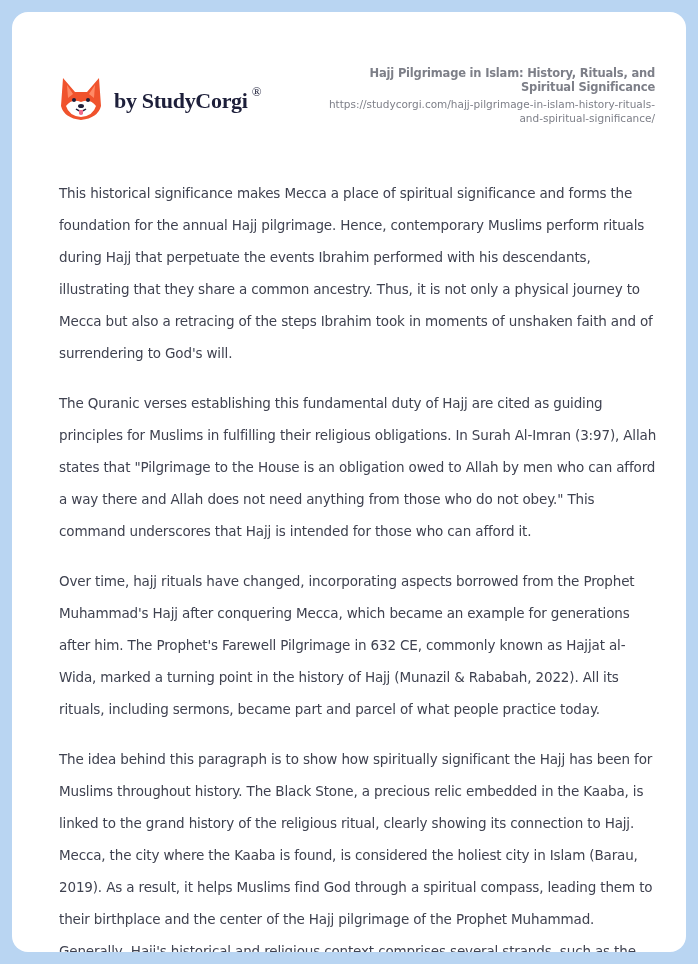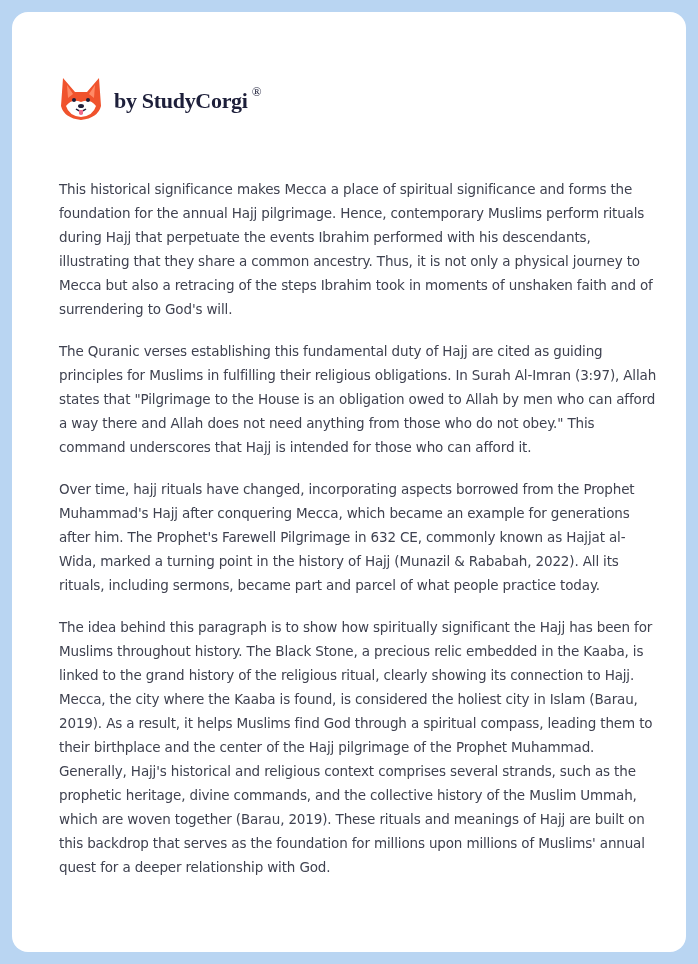--- a/index.html
+++ b/index.html
@@ -24,21 +24,21 @@
   .meta-title {
     font-size:11.5px; font-weight:700; color:#7d7f88; line-height:14px;
     font-family: "DejaVu Sans", sans-serif; letter-spacing:-0.2px;
   }
   .meta-url {
     font-size:10.5px; color:#7d7f88; line-height:14px; margin-top:3px;
     font-family: "DejaVu Sans", sans-serif;
   }
   .content { position:absolute; left:47px; top:165px; width:600px; }
   .content p {
-    margin:0 0 18px 0; font-size:13.5px; line-height:24px; color:#3f4250;
+    margin:0 0 18px 0; font-size:13.5px; line-height:32px; color:#3f4250;
     font-family: "DejaVu Sans", sans-serif; letter-spacing:-0.15px;
   }
 </style>
 </head>
 <body>
 
 <div class="card">
   <div class="header">
     <div class="logo">
       <svg viewBox="0 0 42 46">
@@ -47,20 +47,24 @@
         <path d="M35 9 L29 18 L34 22 Z" fill="#ff8a66"></path>
         <path d="M6 30 Q12 22 21 26 Q30 22 36 30 Q33 40 21 41 Q9 40 6 30 Z" fill="#ffffff"></path>
         <circle cx="14" cy="24" r="2" fill="#1d1f3a"></circle>
         <circle cx="28" cy="24" r="2" fill="#1d1f3a"></circle>
         <ellipse cx="21" cy="30" rx="3" ry="2" fill="#1d1f3a"></ellipse>
         <path d="M16 33 Q21 37 26 33" stroke="#1d1f3a" stroke-width="1.4" fill="none"></path>
         <path d="M19 34 L23 34 L23 38 Q21 40 19 38 Z" fill="#f06b8a"></path>
       </svg>
       <span class="logo-text"><span>by StudyCorgi</span><span class="reg">®</span></span>
     </div>
+    <div class="meta">
+      <div class="meta-title">Hajj Pilgrimage in Islam: History, Rituals, and Spiritual Significance</div>
+      <div class="meta-url">https://studycorgi.com/hajj-pilgrimage-in-islam-history-rituals-and-spiritual-significance/</div>
+    </div>
   </div>
 
   <div class="content">
     <p>This historical significance makes Mecca a place of spiritual significance and forms the foundation for the annual Hajj pilgrimage. Hence, contemporary Muslims perform rituals during Hajj that perpetuate the events Ibrahim performed with his descendants, illustrating that they share a common ancestry. Thus, it is not only a physical journey to Mecca but also a retracing of the steps Ibrahim took in moments of unshaken faith and of surrendering to God's will.</p>
     <p>The Quranic verses establishing this fundamental duty of Hajj are cited as guiding principles for Muslims in fulfilling their religious obligations. In Surah Al-Imran (3:97), Allah states that "Pilgrimage to the House is an obligation owed to Allah by men who can afford a way there and Allah does not need anything from those who do not obey." This command underscores that Hajj is intended for those who can afford it.</p>
     <p>Over time, hajj rituals have changed, incorporating aspects borrowed from the Prophet Muhammad's Hajj after conquering Mecca, which became an example for generations after him. The Prophet's Farewell Pilgrimage in 632 CE, commonly known as Hajjat al-Wida, marked a turning point in the history of Hajj (Munazil &amp; Rababah, 2022). All its rituals, including sermons, became part and parcel of what people practice today.</p>
     <p>The idea behind this paragraph is to show how spiritually significant the Hajj has been for Muslims throughout history. The Black Stone, a precious relic embedded in the Kaaba, is linked to the grand history of the religious ritual, clearly showing its connection to Hajj. Mecca, the city where the Kaaba is found, is considered the holiest city in Islam (Barau, 2019). As a result, it helps Muslims find God through a spiritual compass, leading them to their birthplace and the center of the Hajj pilgrimage of the Prophet Muhammad. Generally, Hajj's historical and religious context comprises several strands, such as the prophetic heritage, divine commands, and the collective history of the Muslim Ummah, which are woven together (Barau, 2019). These rituals and meanings of Hajj are built on this backdrop that serves as the foundation for millions upon millions of Muslims' annual quest for a deeper relationship with God.</p>
   </div>
 </div>
 

